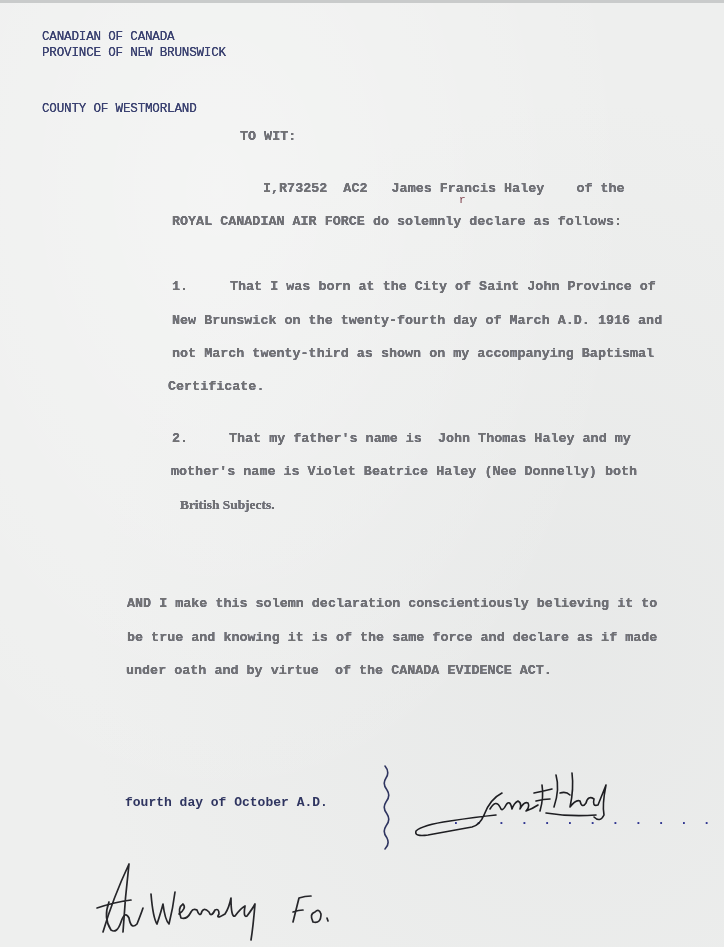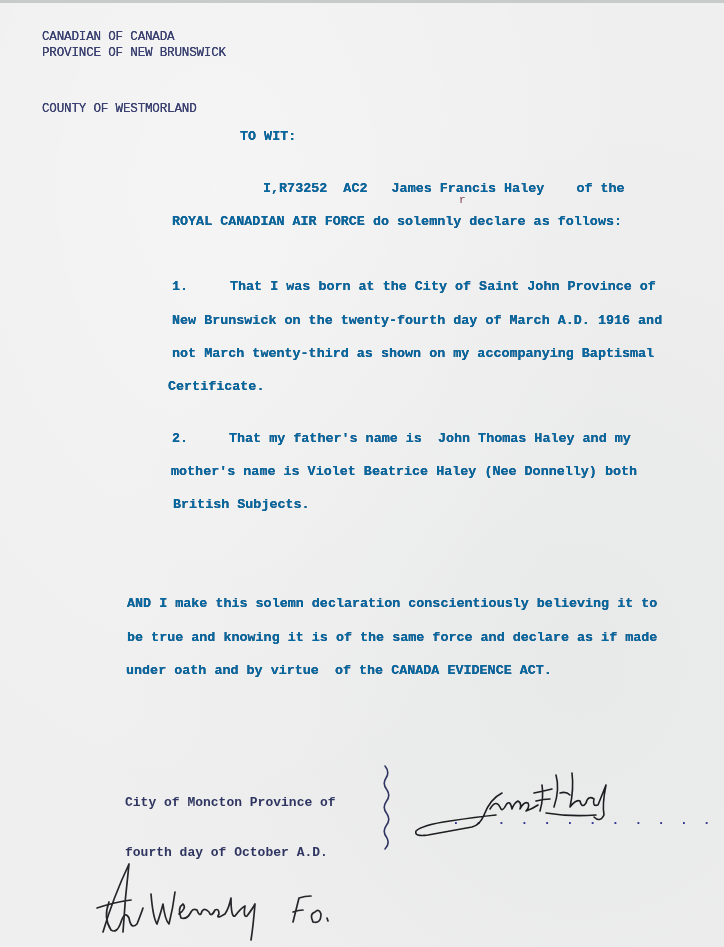--- a/index.html
+++ b/index.html
@@ -21,21 +21,21 @@
     .page-top-edge {
       position: absolute;
       left: 0; top: 0;
       width: 724px; height: 3px;
       background: #c9cbcb;
     }
     .tw {
       position: absolute;
       white-space: pre;
       font-family: "Liberation Mono", "DejaVu Sans Mono", monospace;
-      color: #0369a1;
+      color: #737373;
       text-shadow: 0 0 0.4px #2f3560;
     }
     .hdr {
       font-size: 12.6px;
       letter-spacing: -0.2px;
       line-height: 16.5px;
       color: #3a4172;
     }
     .body-line {
       font-size: 13.4px;
@@ -103,31 +103,30 @@
   <div class="tw body-line" style="left:230px; top:279px;">That I was born at the City of Saint John Province of</div>
   <div class="tw body-line" style="left:172px; top:313px;">New Brunswick on the twenty-fourth day of March A.D. 1916 and</div>
   <div class="tw body-line" style="left:172px; top:346px;">not March twenty-third as shown on my accompanying Baptismal</div>
   <div class="tw body-line" style="left:168px; top:379px;text-align:right;">Certificate.</div>
 </div>
 
 <div>
   <div class="tw body-line" style="left:172px; top:431px;">2.</div>
   <div class="tw body-line" style="left:229px; top:431px;">That my father's name is  John Thomas Haley and my</div>
   <div class="tw body-line" style="left:171px; top:464px;">mother's name is Violet Beatrice Haley (Nee Donnelly) both</div>
-  <div class="tw body-line" style="left:173px; top:497px;">British Subjects.</div>
+  <div class="tw body-line" style="left:180px; top:497px;font-family:Liberation Serif, serif;">British Subjects.</div>
 </div>
 
 <div>
   <div class="tw body-line" style="left:127px; top:596px;">AND I make this solemn declaration conscientiously believing it to</div>
   <div class="tw body-line" style="left:127px; top:630px;">be true and knowing it is of the same force and declare as if made</div>
   <div class="tw body-line" style="left:126px; top:663px;">under oath and by virtue  of the CANADA EVIDENCE ACT.</div>
 </div>
 
 <div class="decl-block">
-  <div>City of Moncton Province of</div>
   <div>fourth day of October A.D.</div>
   
 </div>
 
 <svg class="brace" viewBox="0 0 16 86">
   <path d="M6 2 Q11 8 7 14 Q3 20 8 26 Q12 32 7 38 Q3 44 8 50 Q12 56 7 62 Q3 68 8 74 Q11 80 6 85" fill="none" stroke="#2f3560" stroke-width="1.6" stroke-linecap="round"></path>
 </svg>
 
 <div class="dots">. . . . . . . . . . . . .</div>
 

